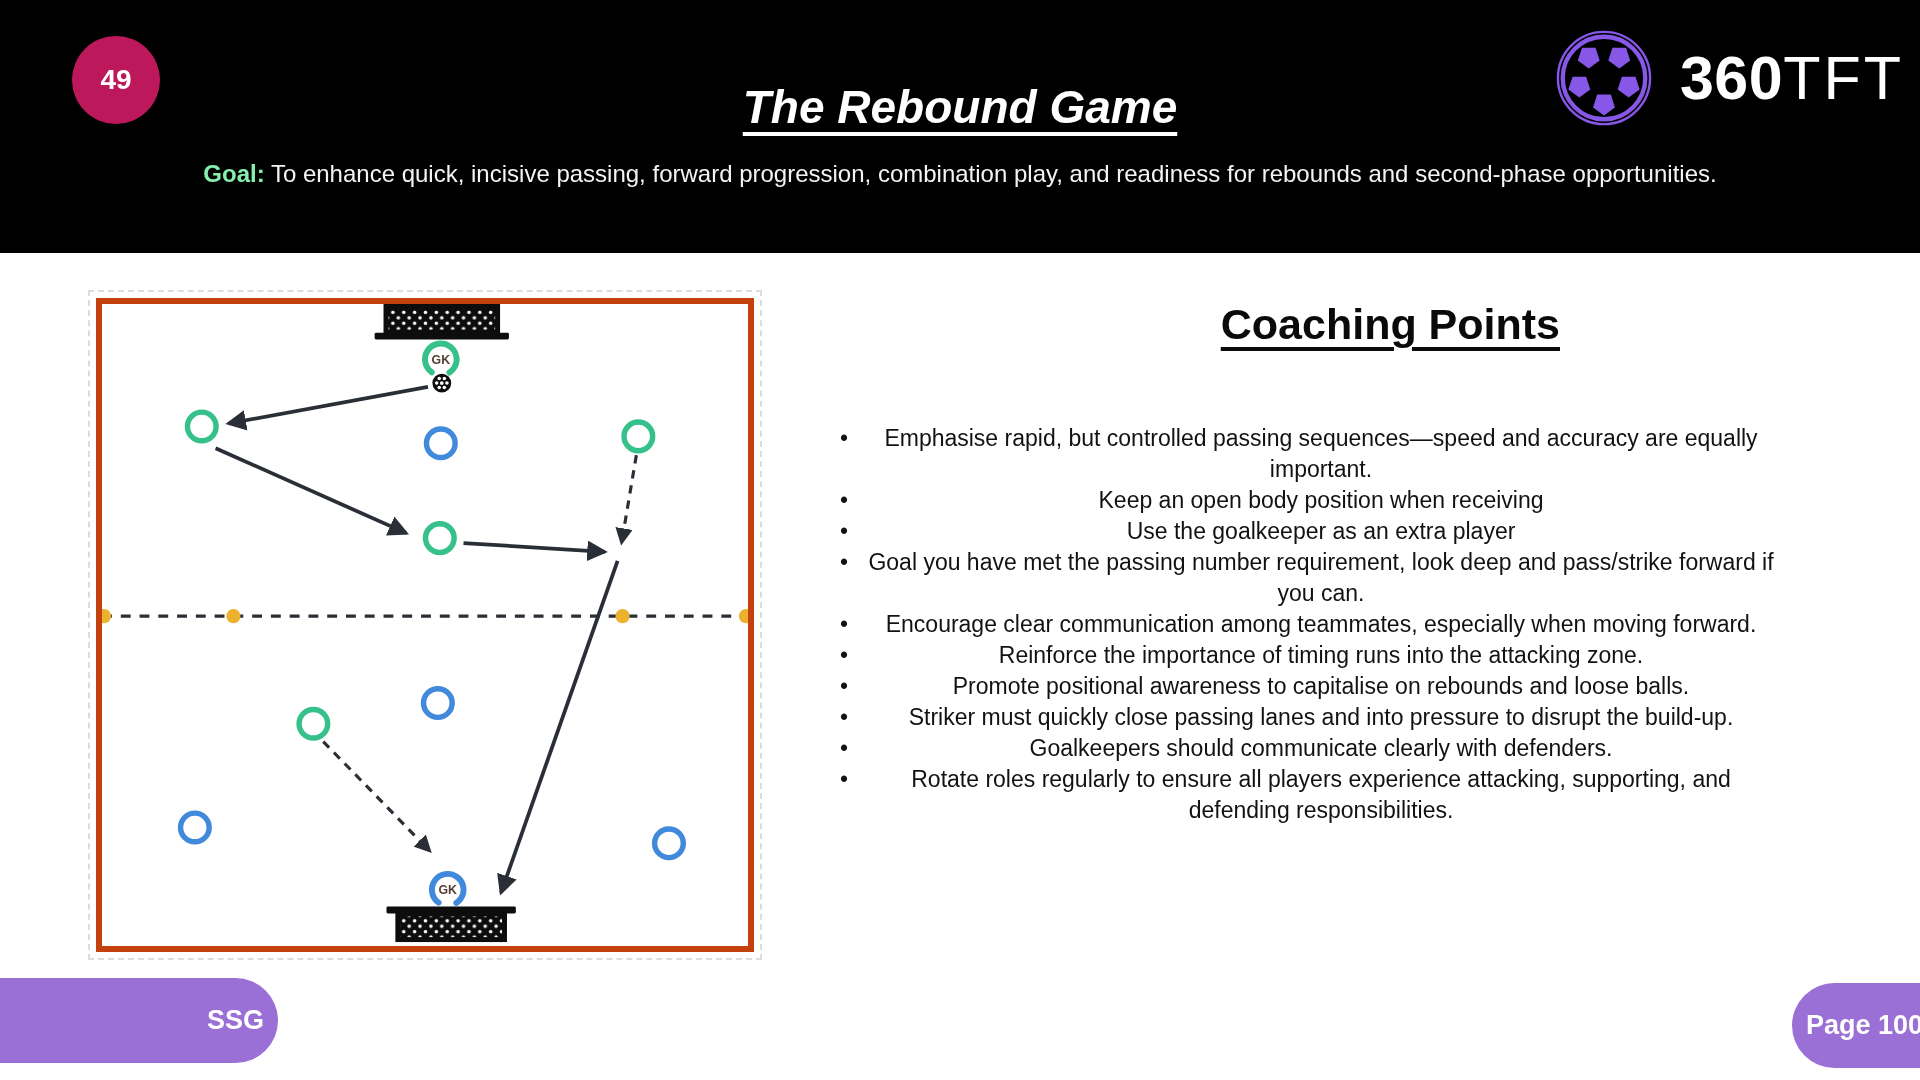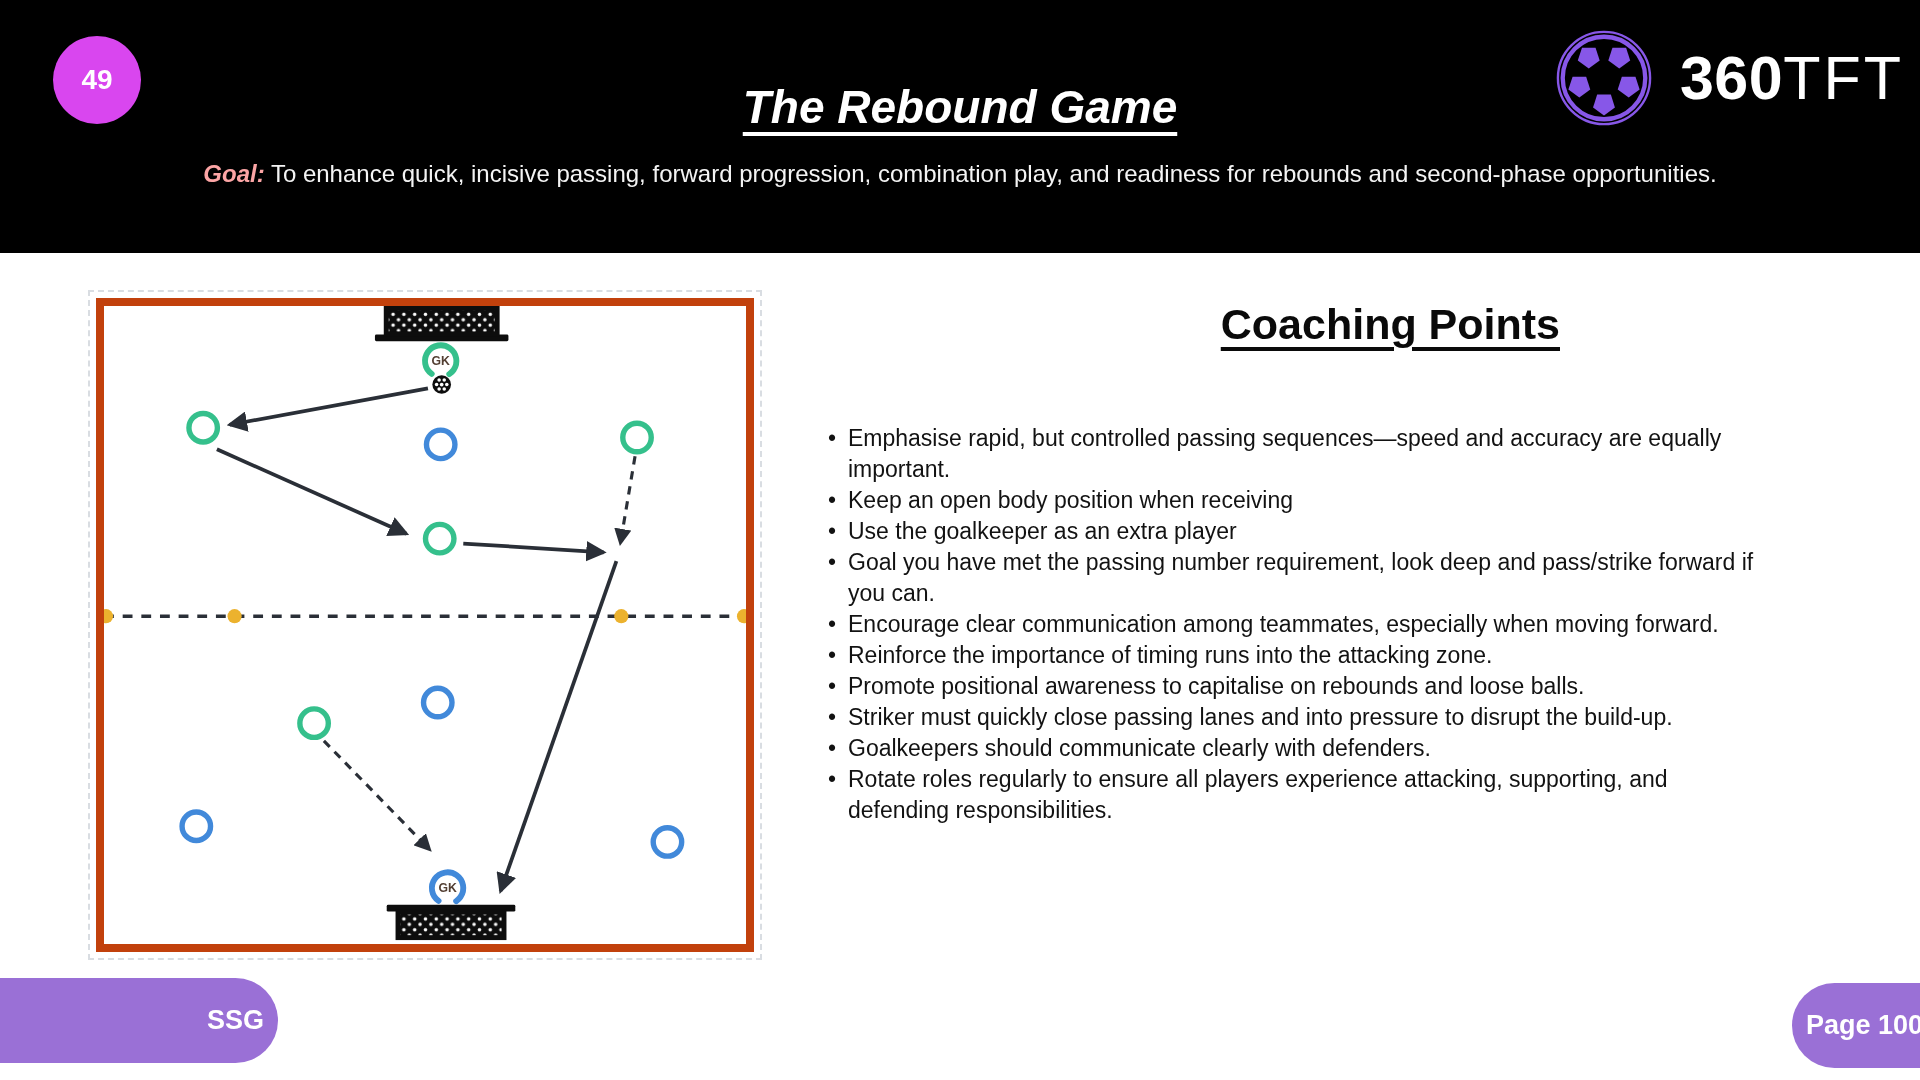--- a/index.html
+++ b/index.html
@@ -3,55 +3,55 @@
 <meta charset="utf-8">
 <style>
   html,body{margin:0;padding:0;}
   body{
     width:1920px;height:1080px;position:relative;overflow:hidden;
     background:#ffffff;font-family:"Liberation Sans",sans-serif;
   }
   
   .header{position:absolute;left:0;top:0;width:1920px;height:253px;background:#000000;}
   .badge{
-    position:absolute;left:53px;top:36px;width:88px;height:88px;border-radius:50%;
-    background:#d946ef;color:#fff;font-size:28px;font-weight:bold;
+    position:absolute;left:72px;top:36px;width:88px;height:88px;border-radius:50%;
+    background:#be185d;color:#fff;font-size:28px;font-weight:bold;
     display:flex;align-items:center;justify-content:center;
   }
   .title-wrap{position:absolute;left:0;top:80px;width:1920px;text-align:center;}
   .title-wrap span{
     color:#ffffff;font-size:46px;font-weight:bold;
     text-decoration:underline;text-decoration-thickness:3.5px;text-underline-offset:9px;font-style:italic;
   }
   .goal-line{
     position:absolute;left:0;top:160px;width:1920px;text-align:center;
     color:#f4f4f4;font-size:24px;
   }
-  .goal-line b{font-weight:bold;color:#fca5a5;font-style:italic;}
+  .goal-line b{font-weight:bold;color:#86efac;}
   .logo{position:absolute;top:30px;right:16px;display:flex;align-items:center;gap:28px;}
   .logo-text{color:#ffffff;font-size:61px;font-weight:900;letter-spacing:0.5px;line-height:96px;}
   .logo-text .light{font-weight:400;letter-spacing:3px;}
   
   .pitch-wrap{
     position:absolute;left:88px;top:290px;width:674px;height:670px;
     border:2px dashed #d9dde2;padding:6px;box-sizing:border-box;
   }
   .pitch-inner{
-    width:100%;height:100%;box-sizing:border-box;border:8px solid #c2410c;background:#ffffff;
+    width:100%;height:100%;box-sizing:border-box;border:6px solid #c2410c;background:#ffffff;
   }
   .pitch-inner svg{display:block;width:100%;height:100%;}
   
   .coaching{position:absolute;left:820px;top:300px;width:950px;}
   .coaching-title{width:740px;text-align:right;margin-bottom:74px;}
   .coaching-title span{
     color:#0a0a0a;font-size:43px;font-weight:bold;
     text-decoration:underline;text-decoration-thickness:4px;text-underline-offset:8px;
   }
-  ul.points{margin:0;padding:0;list-style:none;width:950px;
-    color:#121212;font-size:23px;line-height:31px;}
+  ul.points{margin:12px;padding:0;list-style:none;width:950px;
+    color:#121212;font-size:23px;line-height:31px;text-align:center;}
   ul.points li{position:relative;padding-left:28px;}
   ul.points li::before{content:"\2022";position:absolute;left:8px;top:0;}
   
   .pill{
     position:absolute;background:#9a70d6;color:#ffffff;font-weight:bold;font-size:27px;
     height:85px;border-radius:43px;display:flex;align-items:center;box-sizing:border-box;
   }
   .pill-left{left:-40px;top:978px;width:318px;justify-content:flex-end;padding-right:14px;}
   .pill-right{left:1792px;top:983px;width:210px;padding-left:14px;}
 </style>

